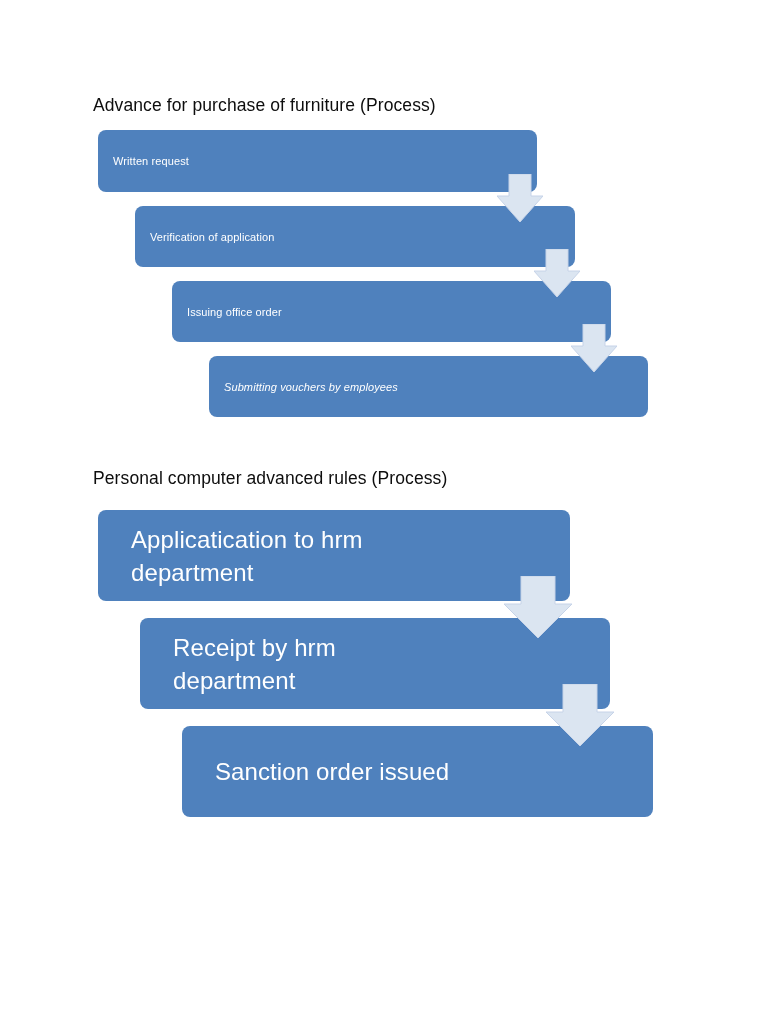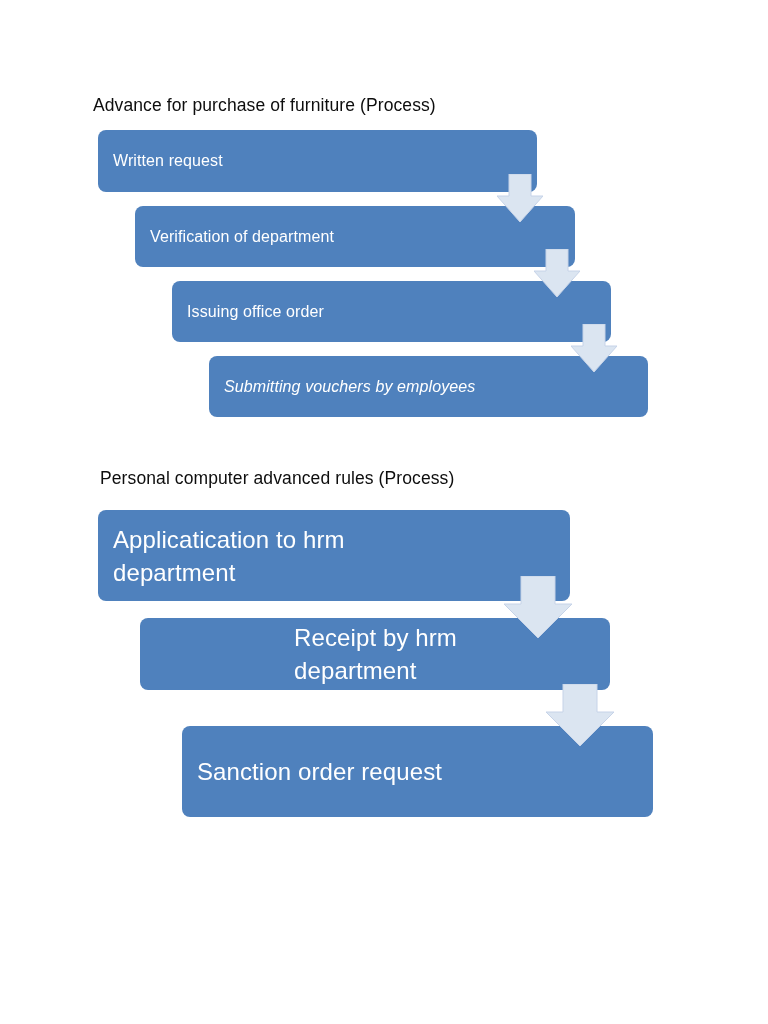--- a/index.html
+++ b/index.html
@@ -24,65 +24,65 @@
   
   .section-title {
     position: absolute;
     color: #0d0d0d;
     font-size: 17.5px;
     line-height: 21px;
     letter-spacing: 0.1px;
     white-space: nowrap;
   }
   #title-1 { left: 93px; top: 95px; }
-  #title-2 { left: 100px; top: 468px; }
+  #title-2 { left: 93px; top: 468px; }
 
   
   .step-box {
     position: absolute;
     background: #4f81bd;
     border-radius: 8px;
     box-sizing: border-box;
     display: flex;
     align-items: center;
     color: #ffffff;
     z-index: 2;
   }
   .step-label {
     display: block;
     white-space: pre-line;
   }
 
   
   .flow-a .step-label {
-    font-size: 16px;
+    font-size: 11px;
     line-height: 22px;
     padding-left: 15px;
     padding-right: 12px;
     letter-spacing: 0.1px;
   }
 
   
   .flow-b .step-label {
     font-size: 24px;
     line-height: 33px;
-    padding-left: 15px;
+    padding-left: 33px;
     padding-right: 14px;
     letter-spacing: 0.1px;
   }
 
   
   #box-a1 { left: 98px;  top: 130px; width: 439px; height: 62px; }
   #box-a2 { left: 135px; top: 206px; width: 440px; height: 61px; }
   #box-a3 { left: 172px; top: 281px; width: 439px; height: 61px; text-align: right; }
   #box-a4 { left: 209px; top: 356px; width: 439px; height: 61px; font-style: italic; }
 
   
   #box-b1 { left: 98px;  top: 510px; width: 472px; height: 91px; }
-  #box-b2 { left: 140px; top: 618px; width: 470px; height: 72px; justify-content: center; }
+  #box-b2 { left: 140px; top: 618px; width: 470px; height: 91px; }
   #box-b3 { left: 182px; top: 726px; width: 471px; height: 91px; }
 
   
   .arrow {
     position: absolute;
     z-index: 5;
     pointer-events: none;
   }
   .arrow svg { display: block; }
 
@@ -108,21 +108,21 @@
       <span class="step-label">Written request</span>
     </div>
 
     <div class="arrow" id="arrow-a1">
       <svg width="46" height="48" viewBox="0 0 46 48" xmlns="http://www.w3.org/2000/svg">
         <polygon points="12,0 34,0 34,22 46,22 23,48 0,22 12,22" fill="#dbe5f1" stroke="#c6d3e8" stroke-width="1"></polygon>
       </svg>
     </div>
 
     <div class="step-box" id="box-a2">
-      <span class="step-label">Verification of department</span>
+      <span class="step-label">Verification of application</span>
     </div>
 
     <div class="arrow" id="arrow-a2">
       <svg width="46" height="48" viewBox="0 0 46 48" xmlns="http://www.w3.org/2000/svg">
         <polygon points="12,0 34,0 34,22 46,22 23,48 0,22 12,22" fill="#dbe5f1" stroke="#c6d3e8" stroke-width="1"></polygon>
       </svg>
     </div>
 
     <div class="step-box" id="box-a3">
       <span class="step-label">Issuing office order</span>
@@ -160,18 +160,18 @@
 department</span>
     </div>
 
     <div class="arrow" id="arrow-b2">
       <svg width="68" height="62" viewBox="0 0 68 62" xmlns="http://www.w3.org/2000/svg">
         <polygon points="17,0 51,0 51,28 68,28 34,62 0,28 17,28" fill="#dbe5f1" stroke="#c6d3e8" stroke-width="1"></polygon>
       </svg>
     </div>
 
     <div class="step-box" id="box-b3">
-      <span class="step-label">Sanction order request</span>
+      <span class="step-label">Sanction order issued</span>
     </div>
 
   </div>
 
 </div>
 
 </body></html>

